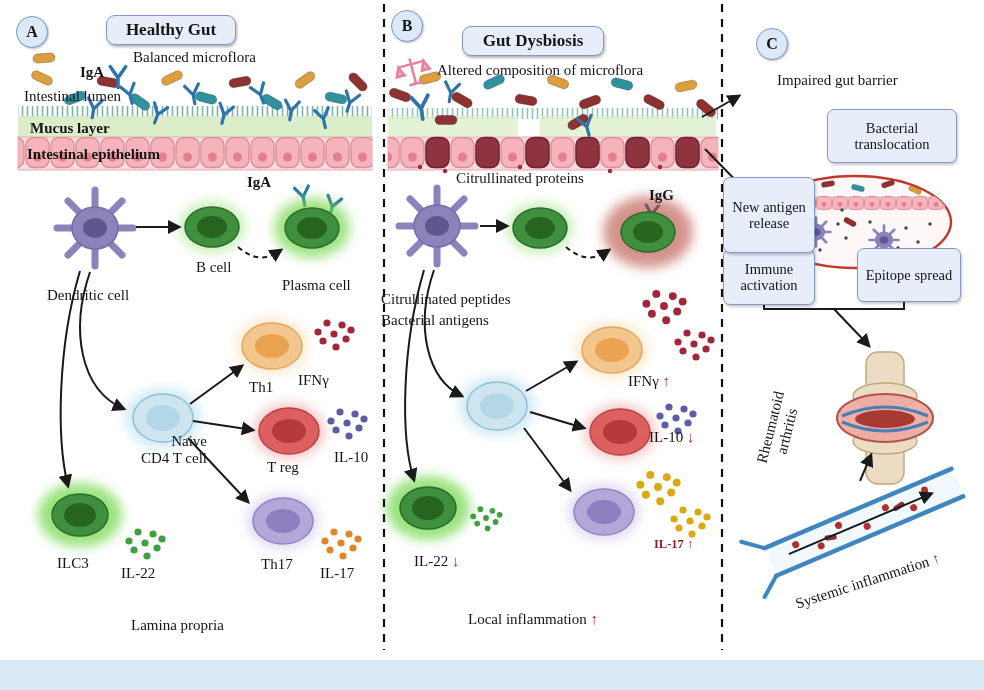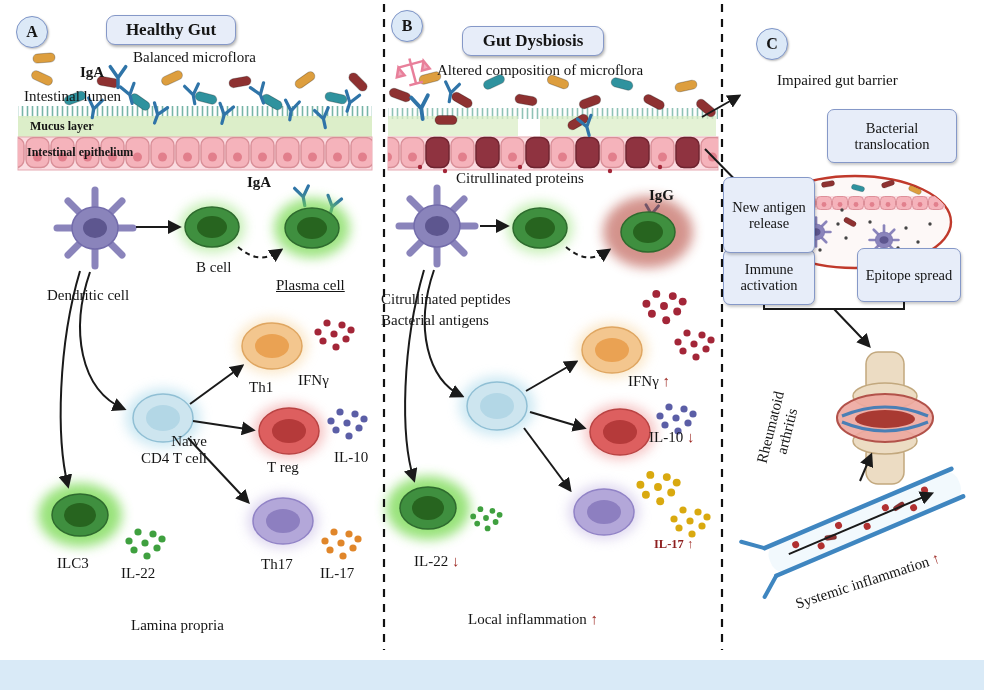--- a/index.html
+++ b/index.html
@@ -2,21 +2,21 @@
 <html><head>
 <meta charset="utf-8">
 <style>
   html,body{margin:0;padding:0;background:#ffffff;}
   .canvas{position:relative;width:984px;height:690px;background:#ffffff;overflow:hidden;
           font-family:"Liberation Serif",serif;color:#151515;}
   .bottomstrip{position:absolute;left:0;bottom:0;width:984px;height:30px;background:#d9eaf7;}
   svg.layer{position:absolute;left:0;top:0;}
   .lbl{position:absolute;font-size:15px;white-space:nowrap;line-height:1.1;}
   .bold{font-weight:bold;}
-  .small{font-size:12px;font-weight:bold;}
+  .small{font-size:15px;font-weight:bold;}
   .badge{position:absolute;width:30px;height:30px;border-radius:50%;background:#dce9f7;
          border:1.5px solid #7f96c9;display:flex;align-items:center;justify-content:center;
          font-weight:bold;font-size:16px;box-shadow:1px 1px 2px rgba(0,0,0,.25);}
   .titlebox{position:absolute;background:#e7edf9;border:1.5px solid #8598c8;border-radius:9px;
             display:flex;align-items:center;justify-content:center;font-weight:bold;font-size:17px;
             box-shadow:1px 2px 3px rgba(0,0,0,.3);}
   .cbox{position:absolute;background:#e7edf9;border:1.3px solid #8598c8;border-radius:7px;
         display:flex;align-items:center;justify-content:center;text-align:center;
         font-size:14.5px;line-height:1.12;box-shadow:1px 2px 3px rgba(0,0,0,.22);padding:4px;}
   .dir{color:#9e2b25;font-weight:bold;}
@@ -377,21 +377,21 @@
 <div class="badge" style="left:16px;top:16px;">A</div>
 <div class="titlebox" style="left:106px;top:15px;width:128px;height:28px;">Healthy Gut</div>
 <div class="lbl" style="left:133px;top:49px;">Balanced microflora</div>
 <div class="lbl bold" style="left:80px;top:64px;">IgA</div>
 <div class="lbl" style="left:24px;top:88px;">Intestinal lumen</div>
 <div class="lbl small" style="left:30px;top:120px;">Mucus layer</div>
 <div class="lbl small" style="left:27px;top:146px;">Intestinal epithelium</div>
 <div class="lbl bold" style="left:247px;top:174px;">IgA</div>
 <div class="lbl" style="left:47px;top:287px;">Dendritic cell</div>
 <div class="lbl" style="left:196px;top:259px;">B cell</div>
-<div class="lbl" style="left:276px;top:277px;text-decoration:underline;">Plasma cell</div>
+<div class="lbl" style="left:282px;top:277px;">Plasma cell</div>
 <div class="lbl" style="left:112px;top:433px;width:95px;text-align:right;white-space:normal;">
   <span style="display:block;">Naive</span>
   <span style="display:block;">CD4 T cell</span>
 </div>
 <div class="lbl" style="left:249px;top:379px;">Th1</div>
 <div class="lbl" style="left:298px;top:372px;">IFNγ</div>
 <div class="lbl" style="left:267px;top:459px;">T reg</div>
 <div class="lbl" style="left:334px;top:449px;">IL-10</div>
 <div class="lbl" style="left:261px;top:556px;">Th17</div>
 <div class="lbl" style="left:320px;top:565px;">IL-17</div>

